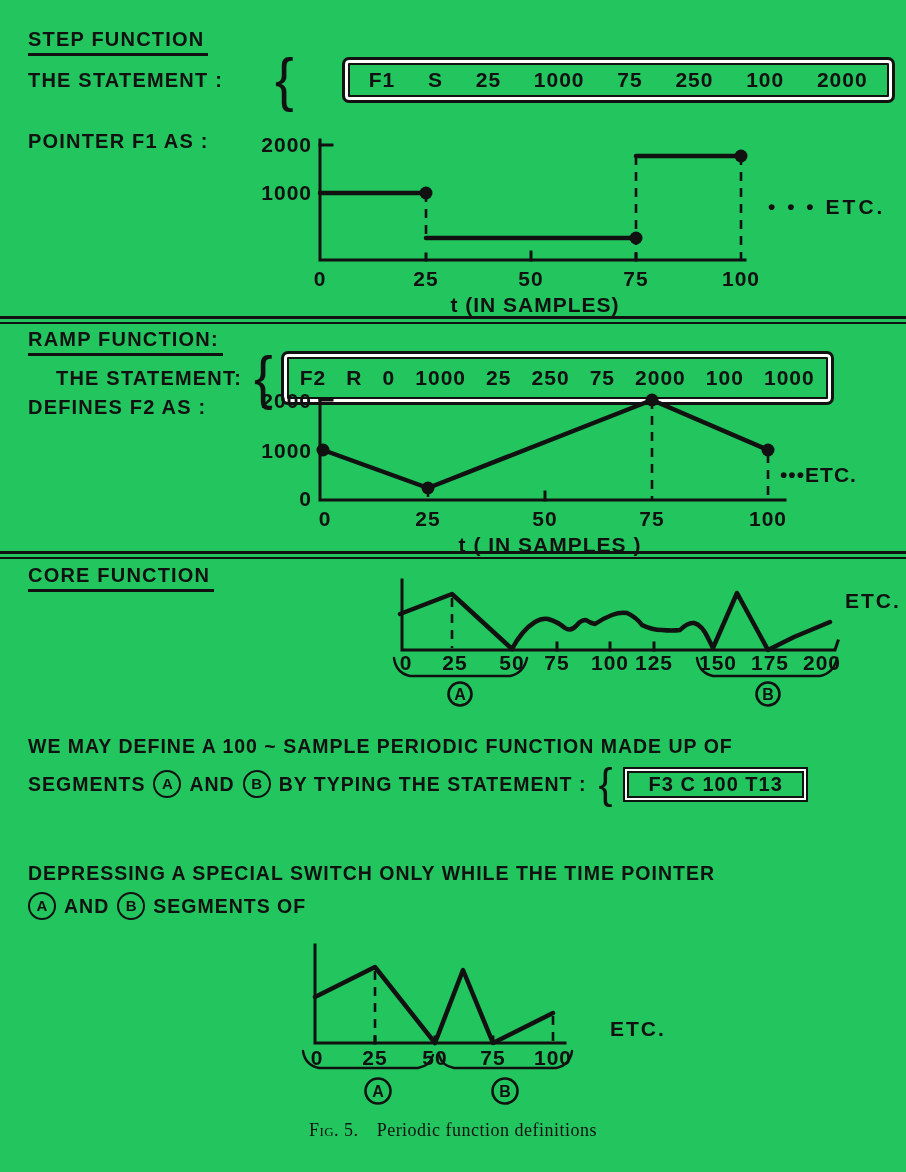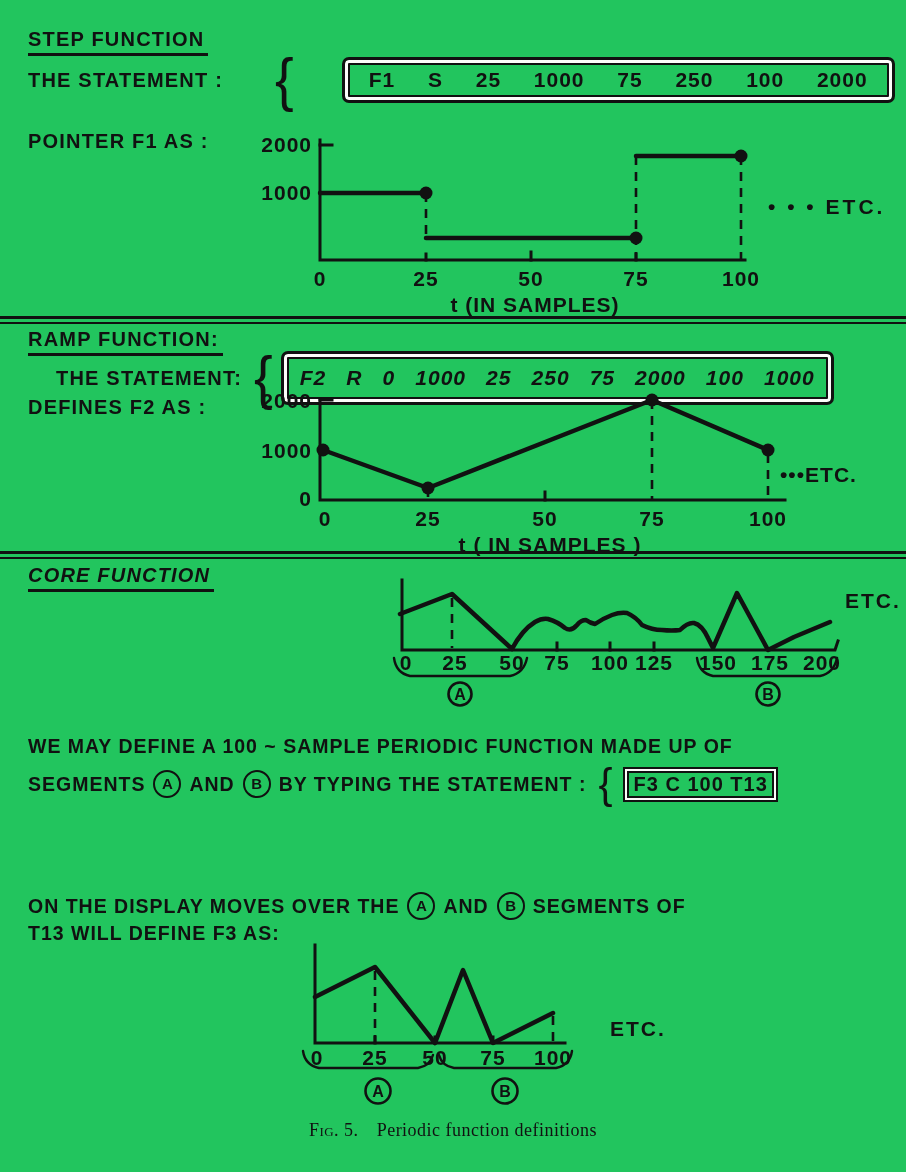--- a/index.html
+++ b/index.html
@@ -32,21 +32,21 @@
   .ylab{text-anchor:end;}
   .brace-path{stroke:#111;stroke-width:2.4;fill:none;stroke-linecap:round;}
   .para-line{position:absolute;font-size:19.5px;letter-spacing:1px;white-space:nowrap;display:flex;align-items:center;gap:8px;}
   .circle-badge{
     display:inline-block;width:24px;height:24px;border:2.5px solid #111;border-radius:50%;
     text-align:center;line-height:23px;font-size:15px;letter-spacing:0;flex:0 0 auto;
   }
   .inline-box{
     display:inline-block;border:2.5px solid #111;
     box-shadow:inset 0 0 0 2px #fdfdfb, inset 0 0 0 4px #111;
-    padding:4px 8px;font-size:20px;letter-spacing:1px;
+    padding:4px 23px;font-size:20px;letter-spacing:1px;
   }
   .inline-brace{font-size:42px;font-weight:400;line-height:1;margin:0 2px 0 4px;}
   .caption{
     position:absolute;left:0;width:906px;text-align:center;
     font-family:"Liberation Serif",serif;font-weight:normal;font-size:18px;color:#111;letter-spacing:0.5px;
   }
   .caption .fig-label{font-variant:small-caps;margin-right:18px;}
 </style>
 </head>
 <body>
@@ -106,21 +106,21 @@
     <text x="538" y="88" style="letter-spacing:3px;">• • • ETC.</text>
   </svg>
 
   <div class="divider" style="top:316px;"></div>
 
   <div class="t underline" style="left:28px;top:328px;">RAMP FUNCTION:</div>
 
   <div class="stmt-row" style="left:28px;top:350px;margin-left:28px;">
     <span class="stmt-label">THE STATEMENT:</span>
     <span class="brace">{</span>
-    <div class="stmt-box" style="width:553px;height:44px;padding:24px 16px;font-style:italic;">
+    <div class="stmt-box" style="width:553px;height:44px;padding:24px 16px;">
       <span>F2</span>
       <span>R</span>
       <span>0</span>
       <span>1000</span>
       <span>25</span>
       <span>250</span>
       <span>75</span>
       <span>2000</span>
       <span>100</span>
       <span>1000</span>
@@ -152,21 +152,21 @@
     <text class="tick-label" x="293" y="134">25</text>
     <text class="tick-label" x="410" y="134">50</text>
     <text class="tick-label" x="517" y="134">75</text>
     <text class="tick-label" x="633" y="134">100</text>
     <text class="tick-label" x="415" y="160">t ( IN SAMPLES )</text>
     <text x="645" y="90" style="letter-spacing:1px;">•••ETC.</text>
   </svg>
 
   <div class="divider" style="top:551px;"></div>
 
-  <div class="t underline" style="left:28px;top:564px;font-style:italic;">CORE FUNCTION</div>
+  <div class="t underline" style="left:28px;top:564px;">CORE FUNCTION</div>
 
   <svg style="left:390px;top:572px;" width="516" height="142" viewBox="0 0 516 142">
     <path class="axis" d="M12,8 V78 H445 L448,69"></path>
     <path class="axis" d="M167,71 V78 M220,71 V78 M264,71 V78" stroke-width="2.4"></path>
     <path class="dash" d="M62,26 V76" stroke-dasharray="7 6"></path>
     <path class="fn" stroke-width="4" d="M10,42 L62,22 L122,77
          Q132,58 145,50 Q152,46 158,47 Q168,50 175,56 Q181,60 187,53
          Q191,48 196,48 Q200,51 205,52 Q214,46 222,43 Q230,40 237,41
          Q246,45 252,53 Q262,58 272,58 Q282,59 290,58 Q298,50 304,51
          Q312,53 318,66 L323,76 L347,21 L378,78 Q390,72 404,65 L440,50"></path>
@@ -196,28 +196,27 @@
   <div class="para-line" style="left:28px;top:763px;">
     <span>SEGMENTS</span>
     <span class="circle-badge">A</span>
     <span>AND</span>
     <span class="circle-badge">B</span>
     <span>BY TYPING THE STATEMENT :</span>
     <span class="inline-brace">{</span>
     <span class="inline-box">F3 C 100 T13</span>
   </div>
 
+  <div class="para-line" style="left:28px;top:862px;">DEPRESSING A SPECIAL SWITCH ONLY WHILE THE TIME POINTER</div>
   <div class="para-line" style="left:28px;top:892px;">
-    <span>ON THE DISPLAY MOVES OVER THE</span>
     <span class="circle-badge">A</span>
     <span>AND</span>
     <span class="circle-badge">B</span>
     <span>SEGMENTS OF</span>
   </div>
-  <div class="para-line" style="left:28px;top:922px;">T13 WILL DEFINE F3 AS:</div>
 
   <svg style="left:280px;top:938px;" width="430" height="178" viewBox="0 0 430 178">
     <path class="axis" d="M35,7 V105 H285" stroke-width="3.4"></path>
     <path class="axis" d="M95,99 V105 M155,99 V105 M213,99 V105" stroke-width="2.4"></path>
     <g>
       <path class="dash" d="M95,33 V104" stroke-dasharray="7 6"></path>
       <path class="dash" d="M273,78 V104" stroke-dasharray="7 6"></path>
     </g>
     <path class="fn" d="M35,59 L95,29 L155,105 L183,32 L213,105 L273,75"></path>
     <text class="tick-label" x="37" y="127">0</text>

